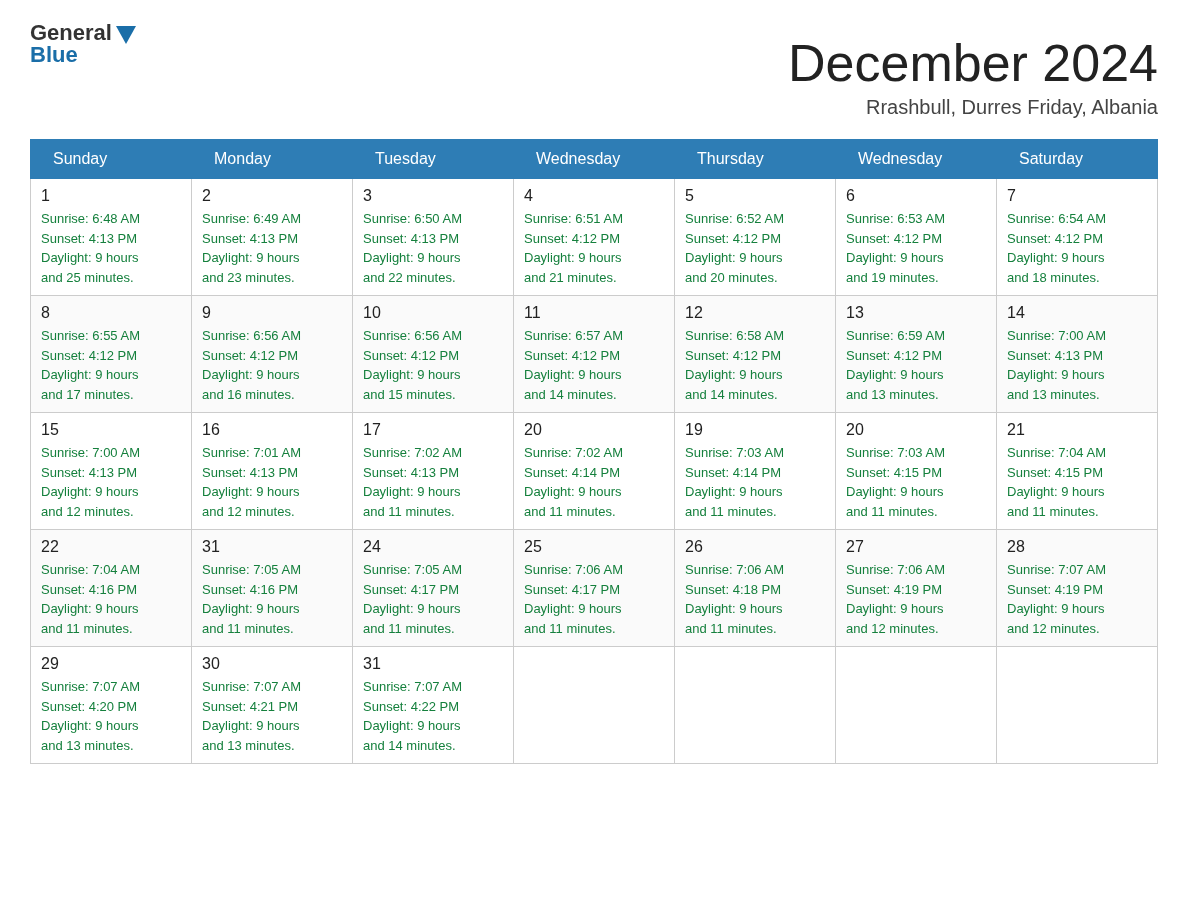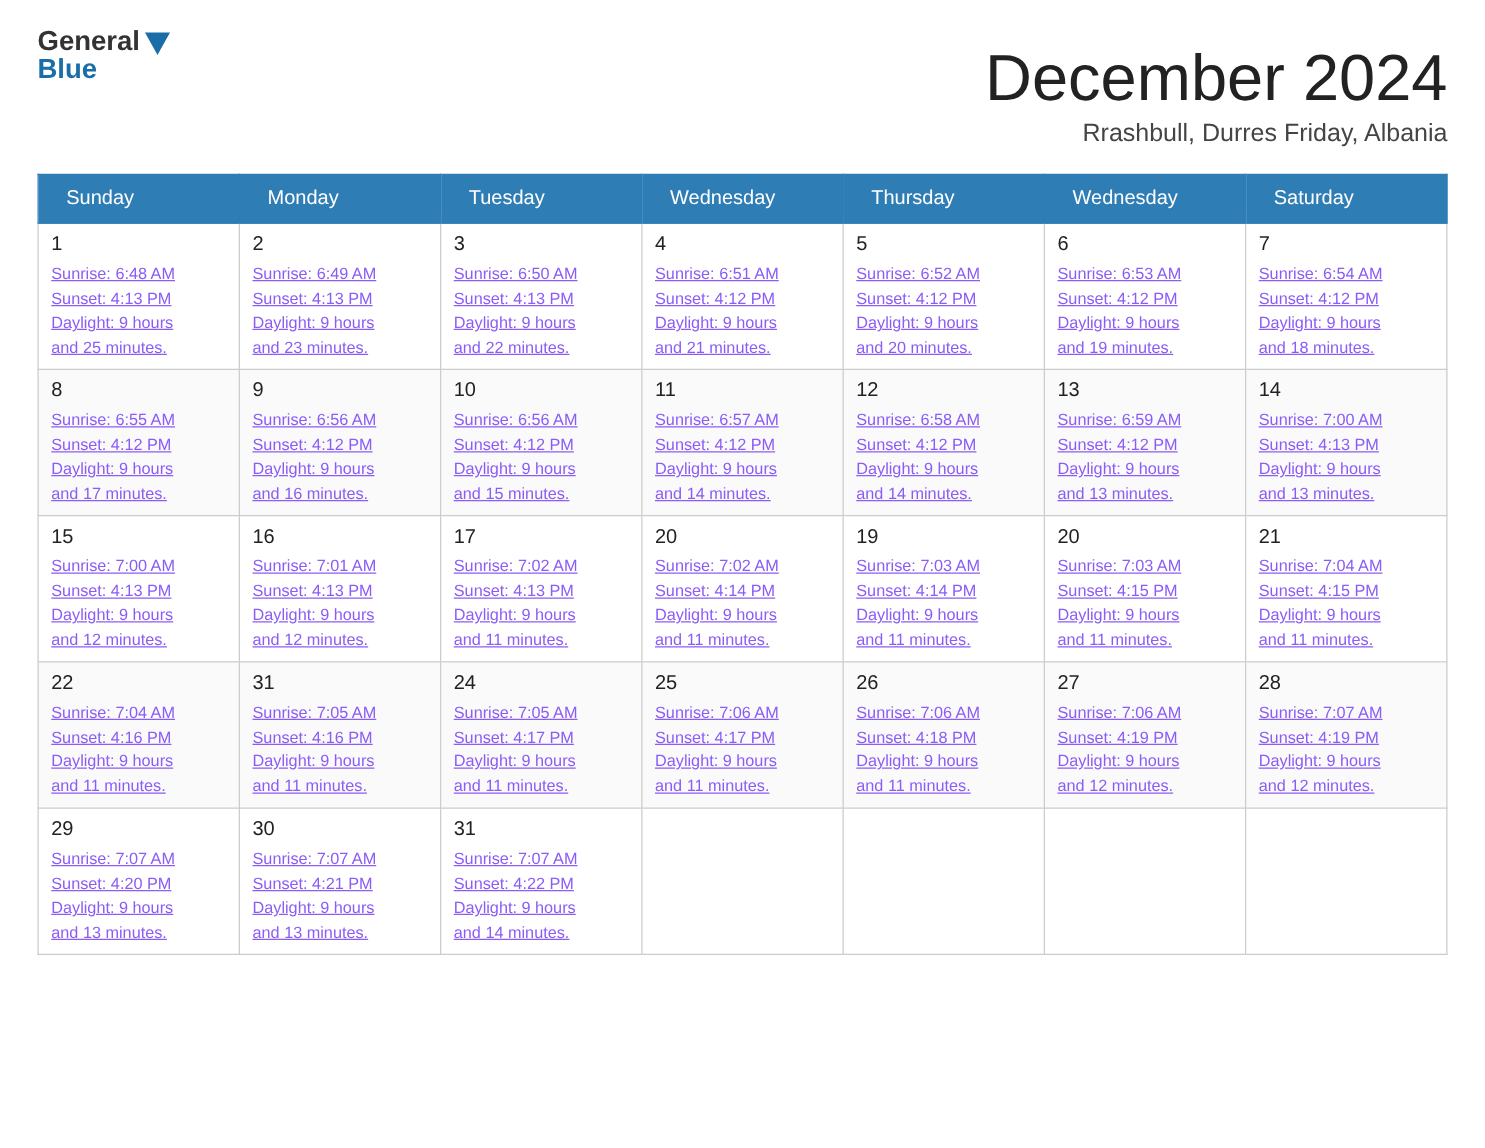--- a/index.html
+++ b/index.html
@@ -86,22 +86,21 @@
     .day-num {
       font-size: 16px;
       font-weight: normal;
       color: #222;
       display: block;
       margin-bottom: 4px;
     }
     .day-info {
       font-size: 13px;
       line-height: 1.5;
-      color: #8b5cf6;
-      text-decoration: underline;
+      color: #15803d;
     }
     tbody tr:nth-child(even) td {
       background-color: #fafafa;
     }
     tbody tr td:empty {
       background: #fff;
     }
     .empty-cell {
       background: #fff !important;
       border: 1px solid #ccc;

